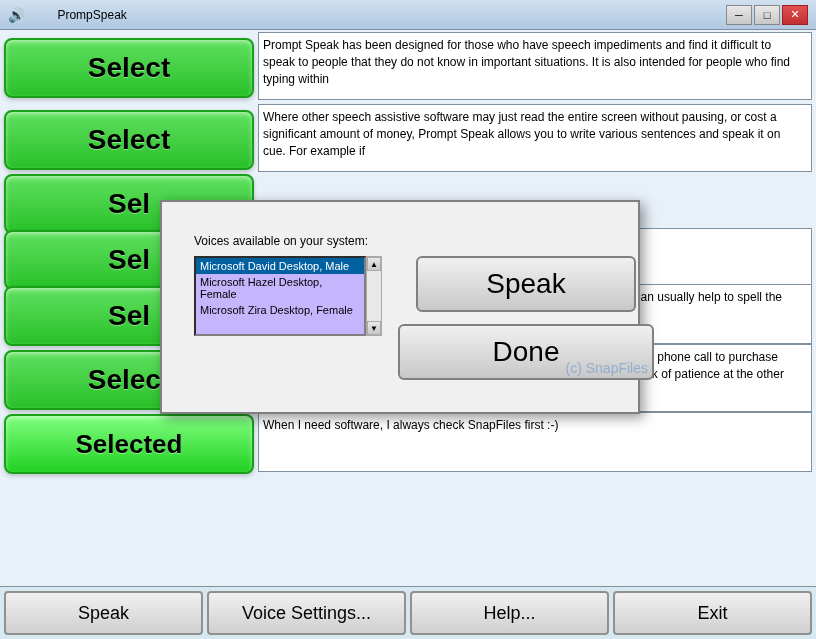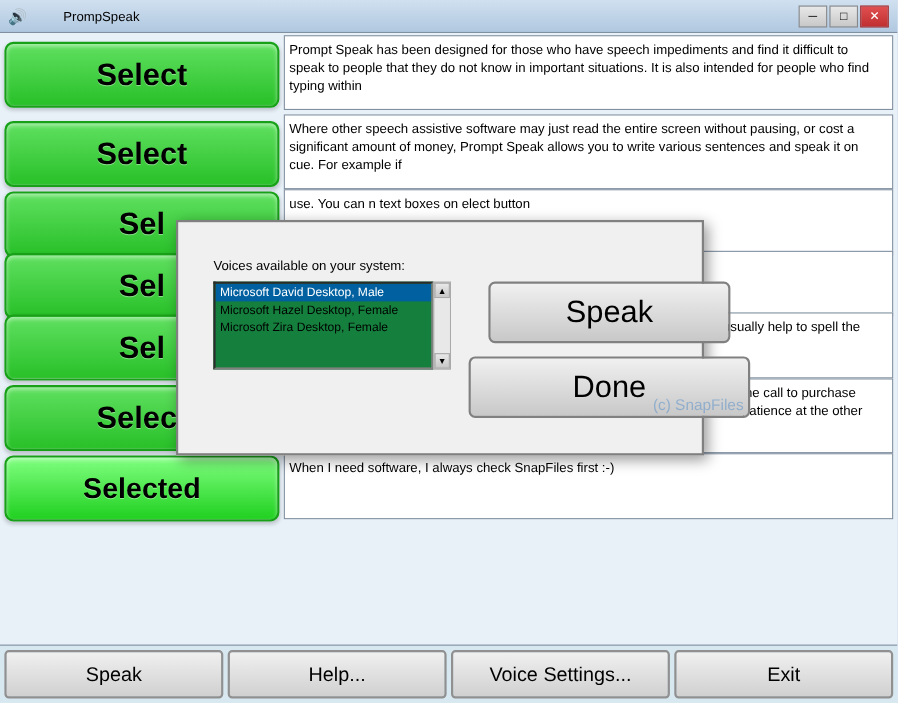--- a/index.html
+++ b/index.html
@@ -172,24 +172,24 @@
     .modal-body {
       display: flex;
       gap: 16px;
       align-items: flex-start;
     }
     .voice-list-wrapper {
       display: flex;
       gap: 0;
     }
     .voice-list {
-      width: 200px;
+      width: 172px;
       height: 80px;
       border: 2px inset #808080;
-      background: #15803d;
+      background: #c4b5fd;
       overflow: hidden;
     }
     .voice-item {
       padding: 2px 4px;
       font-size: 11px;
       cursor: pointer;
       color: #000;
     }
     .voice-item.selected-voice {
       background: #0060a0;
@@ -263,21 +263,20 @@
       <div class="row" style="height: 68px;">
         <button class="select-btn">Select</button>
         <div class="text-area-wrapper"><textarea class="text-area" style="height: 68px;">Prompt Speak has been designed for those who have speech impediments and find it difficult to speak to people that they do not know in important situations. It is also intended for people who find typing within</textarea></div>
       </div>
       <div class="row" style="height: 68px;">
         <button class="select-btn">Select</button>
         <div class="text-area-wrapper"><textarea class="text-area" style="height: 68px;">Where other speech assistive software may just read the entire screen without pausing, or cost a significant amount of money, Prompt Speak allows you to write various sentences and speak it on cue. For example if</textarea></div>
       </div>
       <div class="row" style="height: 52px;">
         <button class="select-btn">Sel</button>
-        <div class="text-area-wrapper"><textarea class="text-area" style="height: 52px;">use. You can n text boxes on elect button</textarea></div>
       </div>
       <div class="row" style="height: 52px;">
         <button class="select-btn">Sel</button>
         <div class="text-area-wrapper"><textarea class="text-area" style="height: 52px;">pabilities. If then you can Voice Settings</textarea></div>
       </div>
       <div class="row" style="height: 52px;">
         <button class="select-btn">Sel</button>
         <div class="text-area-wrapper"><textarea class="text-area" style="height: 52px;">to system and ispronounced and sounding incorrect. In such events it can usually help to spell the</textarea></div>
       </div>
       <div class="row" style="height: 68px;">
@@ -285,22 +284,22 @@
         <div class="text-area-wrapper"><textarea class="text-area" style="height: 68px;">Prompt Speak is an application that I created when I was trying to make a phone call to purchase some concert tickets but I could not be understood (sometimes due to lack of patience at the other end). I then</textarea></div>
       </div>
       <div class="row" style="height: 52px;">
         <button class="select-btn selected" style="background: linear-gradient(rgb(128, 255, 128), rgb(32, 208, 32)); font-size: 26px;">Selected</button>
         <div class="text-area-wrapper"><textarea class="text-area" style="height: 52px;">When I need software, I always check SnapFiles first :-)</textarea></div>
       </div>
     </div>
 
   <div class="bottom-bar">
     <button class="bottom-btn">Speak</button>
+    <button class="bottom-btn">Voice Settings...</button>
     <button class="bottom-btn">Help...</button>
-    <button class="bottom-btn">Voice Settings...</button>
     <button class="bottom-btn">Exit</button>
   </div>
 
   <div class="modal-overlay">
     <div class="modal-dialog">
       <div class="modal-label">Voices available on your system:</div>
       <div class="modal-body">
         <div class="voice-list-wrapper">
           <div class="voice-list" id="voice-list">
               <div class="voice-item selected-voice">Microsoft David Desktop, Male</div>

